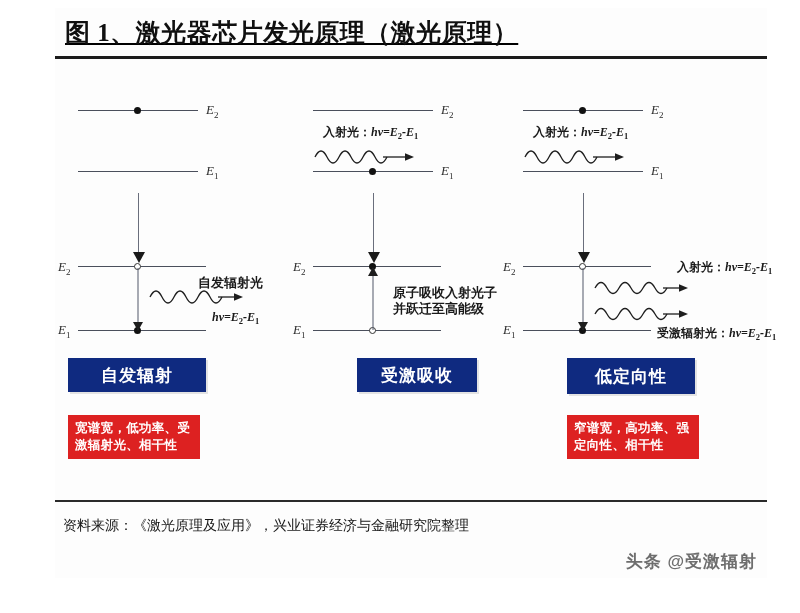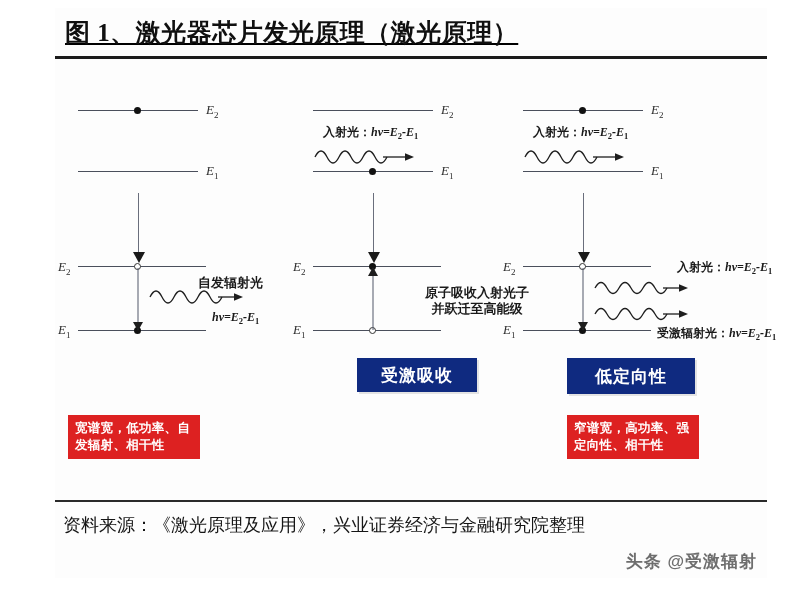--- a/index.html
+++ b/index.html
@@ -97,21 +97,21 @@
 
   
   .ann{
     position:absolute;font-family:"Liberation Serif","DejaVu Serif",serif;
     font-size:12.5px;color:#1a1a1a;white-space:nowrap;line-height:16px;
   }
   .ann.cn{font-weight:bold;font-size:13px;}
   .ann.mix{font-weight:bold;font-size:12px;}
   .ann .eq{font-style:italic;font-weight:bold;}
   .ann .eq sub{font-size:8.5px;font-style:normal;}
-  .ann.block{white-space:normal;width:110px;text-align:center;margin-left:24px;}
+  .ann.block{white-space:normal;width:110px;text-align:left;}
 
   
   .blue-box{
     position:absolute;background:#0f2a80;
     display:flex;align-items:center;justify-content:center;
     color:#ffffff;font-family:"Liberation Sans","DejaVu Sans",sans-serif;
     font-weight:bold;font-size:17px;letter-spacing:1px;
     box-shadow:2px 2px 0 rgba(0,0,0,.10);
   }
   .red-box{
@@ -119,21 +119,21 @@
     color:#ffffff;font-family:"Liberation Sans","DejaVu Sans",sans-serif;
     font-weight:bold;font-size:12.5px;line-height:17px;
     padding:5px 7px;box-sizing:border-box;
     letter-spacing:.3px;
   }
 
   
   .source{
     position:absolute;left:8px;top:502px;width:700px;
     font-family:"Liberation Serif","DejaVu Serif",serif;
-    font-size:18px;color:#161616;line-height:31px;
+    font-size:14px;color:#161616;line-height:31px;
   }
   .watermark{
     position:absolute;right:10px;bottom:5px;
     font-family:"Liberation Sans","DejaVu Sans",sans-serif;
     font-size:17px;font-weight:bold;color:#6e6e6e;letter-spacing:1px;
   }
 </style>
 </head>
 <body>
 
@@ -187,23 +187,26 @@
           <line x1="70" y1="12" x2="88" y2="12" stroke="#1e1e1e" stroke-width="1.3"></line>
           <polygon points="95,12 86,8.2 86,15.8" fill="#1e1e1e"></polygon>
         </svg>
       </div>
 
       <div class="ann cn" style="left:138px;top:212px;">自发辐射光</div>
       <div class="ann mix" style="left:152px;top:246px;">
         <span class="eq"><span>hν=E</span><sub>2</sub><span>-E</span><sub>1</sub></span>
       </div>
 
+      <div class="blue-box" style="left:8px;top:295px;width:138px;height:34px;">
+        <span>自发辐射</span>
+      </div>
 
       <div class="red-box" style="left:8px;top:352px;width:132px;height:44px;">
-        <span>宽谱宽，低功率、自发辐射、相干性</span>
+        <span>宽谱宽，低功率、受激辐射光、相干性</span>
       </div>
     </div>
 
     <div class="panel panel-2">
 
       <div class="lvl" style="left:18px;top:47px;width:120px;"></div>
       <div class="lvl-label" style="left:146px;top:39px;">
         <span>E</span><sub>2</sub>
       </div>
 

